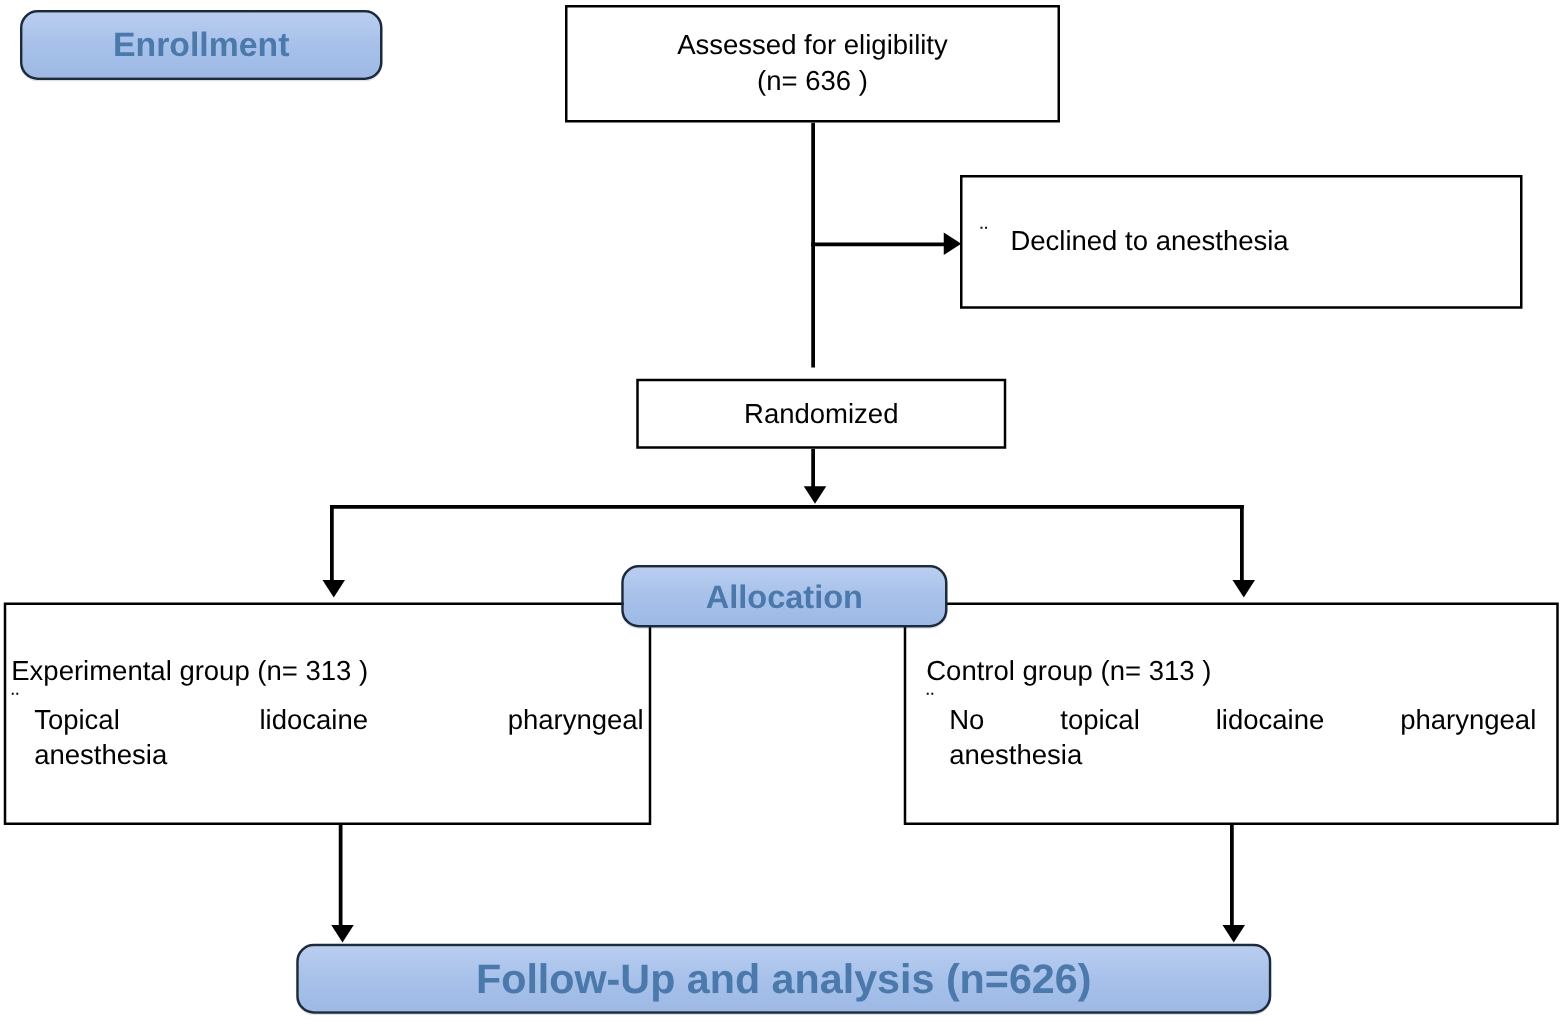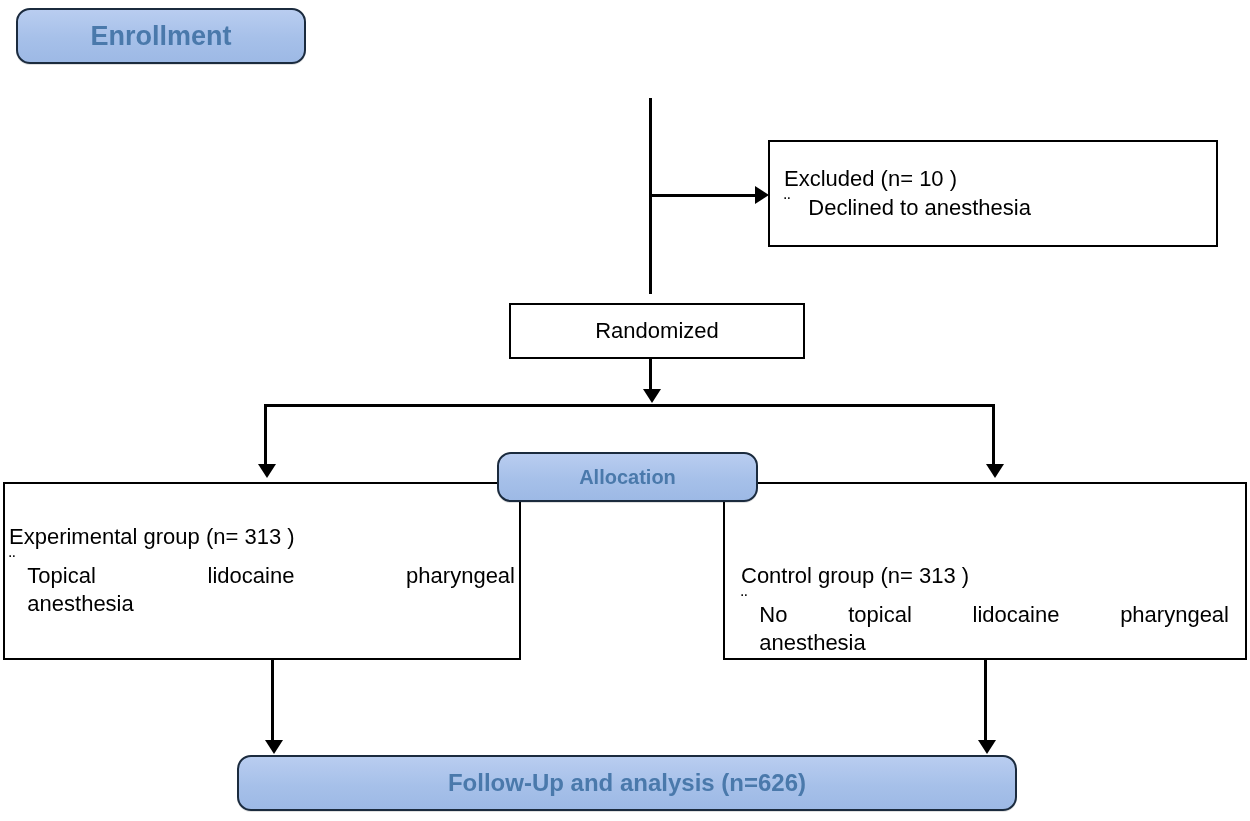--- a/index.html
+++ b/index.html
@@ -129,29 +129,32 @@
 </style>
 </head>
 <body>
 
 <div id="diagram">
 
   <div class="node banner" style="left:16px; top:8px; width:290px; height:56px; font-size:27px;">
     <span>Enrollment</span>
   </div>
 
+  <div class="node box box-center box-pad" style="left:452px; top:4px; width:396px; height:94px;">
+    <span class="line1">Assessed for eligibility</span>
+    <span class="line2">(n= 636 )</span>
+  </div>
 
   <div class="vline" style="left:649px; top:98px; height:97px;"></div>
   <div class="vline" style="left:649px; top:195px; height:99px;"></div>
 
   <div class="hline" style="left:649px; top:194px; width:108px;"></div>
   <div class="arrow-right" style="left:755px; top:186px;"></div>
 
   <div class="node box box-left box-pad" style="left:768px; top:140px; width:450px; height:107px;">
-    <span class="line1">Excluded  (n= 10 )</span>
     <span class="bullet-row">
       <span class="bullet-mark">¨</span>
       <span class="bullet-text" style="padding-left:12px;">Declined to anesthesia</span>
     </span>
   </div>
 
   <div class="node box box-center box-pad" style="left:509px; top:303px; width:296px; height:56px;align-items:center;">
     <span>Randomized</span>
   </div>
 
@@ -168,38 +171,38 @@
     <span class="line1">Experimental group (n= 313 )</span>
     <span class="bullet-row">
       <span class="bullet-mark">¨</span>
       <span class="bullet-text" style="padding-left:6px;">
         <span class="just-line">Topical lidocaine pharyngeal</span>
         <span class="last-line">anesthesia</span>
       </span>
     </span>
   </div>
 
-  <div class="node box box-left" style="left:723px; top:482px; width:524px; height:178px; padding:0 16px;justify-content:flex-end;">
+  <div class="node box box-left" style="left:723px; top:482px; width:524px; height:178px; padding:0 16px;">
     <span class="line1">Control group (n= 313 )</span>
     <span class="bullet-row">
       <span class="bullet-mark">¨</span>
       <span class="bullet-text" style="padding-left:6px;">
         <span class="just-line">No topical lidocaine pharyngeal</span>
         <span class="last-line">anesthesia</span>
       </span>
     </span>
   </div>
 
-  <div class="node banner" style="left:497px; top:452px; width:261px; height:50px; font-size:20px;">
+  <div class="node banner" style="left:497px; top:452px; width:261px; height:50px; font-size:26px;">
     <span>Allocation</span>
   </div>
 
   <div class="vline" style="left:271px; top:660px; height:82px;"></div>
   <div class="arrow-down" style="left:265px; top:740px;"></div>
 
   <div class="vline" style="left:984px; top:660px; height:82px;"></div>
   <div class="arrow-down" style="left:978px; top:740px;"></div>
 
-  <div class="node banner" style="left:237px; top:755px; width:780px; height:56px; font-size:24px;">
+  <div class="node banner" style="left:237px; top:755px; width:780px; height:56px; font-size:33px;">
     <span>Follow-Up and analysis (n=626)</span>
   </div>
 
 </div>
 
 </body></html>

